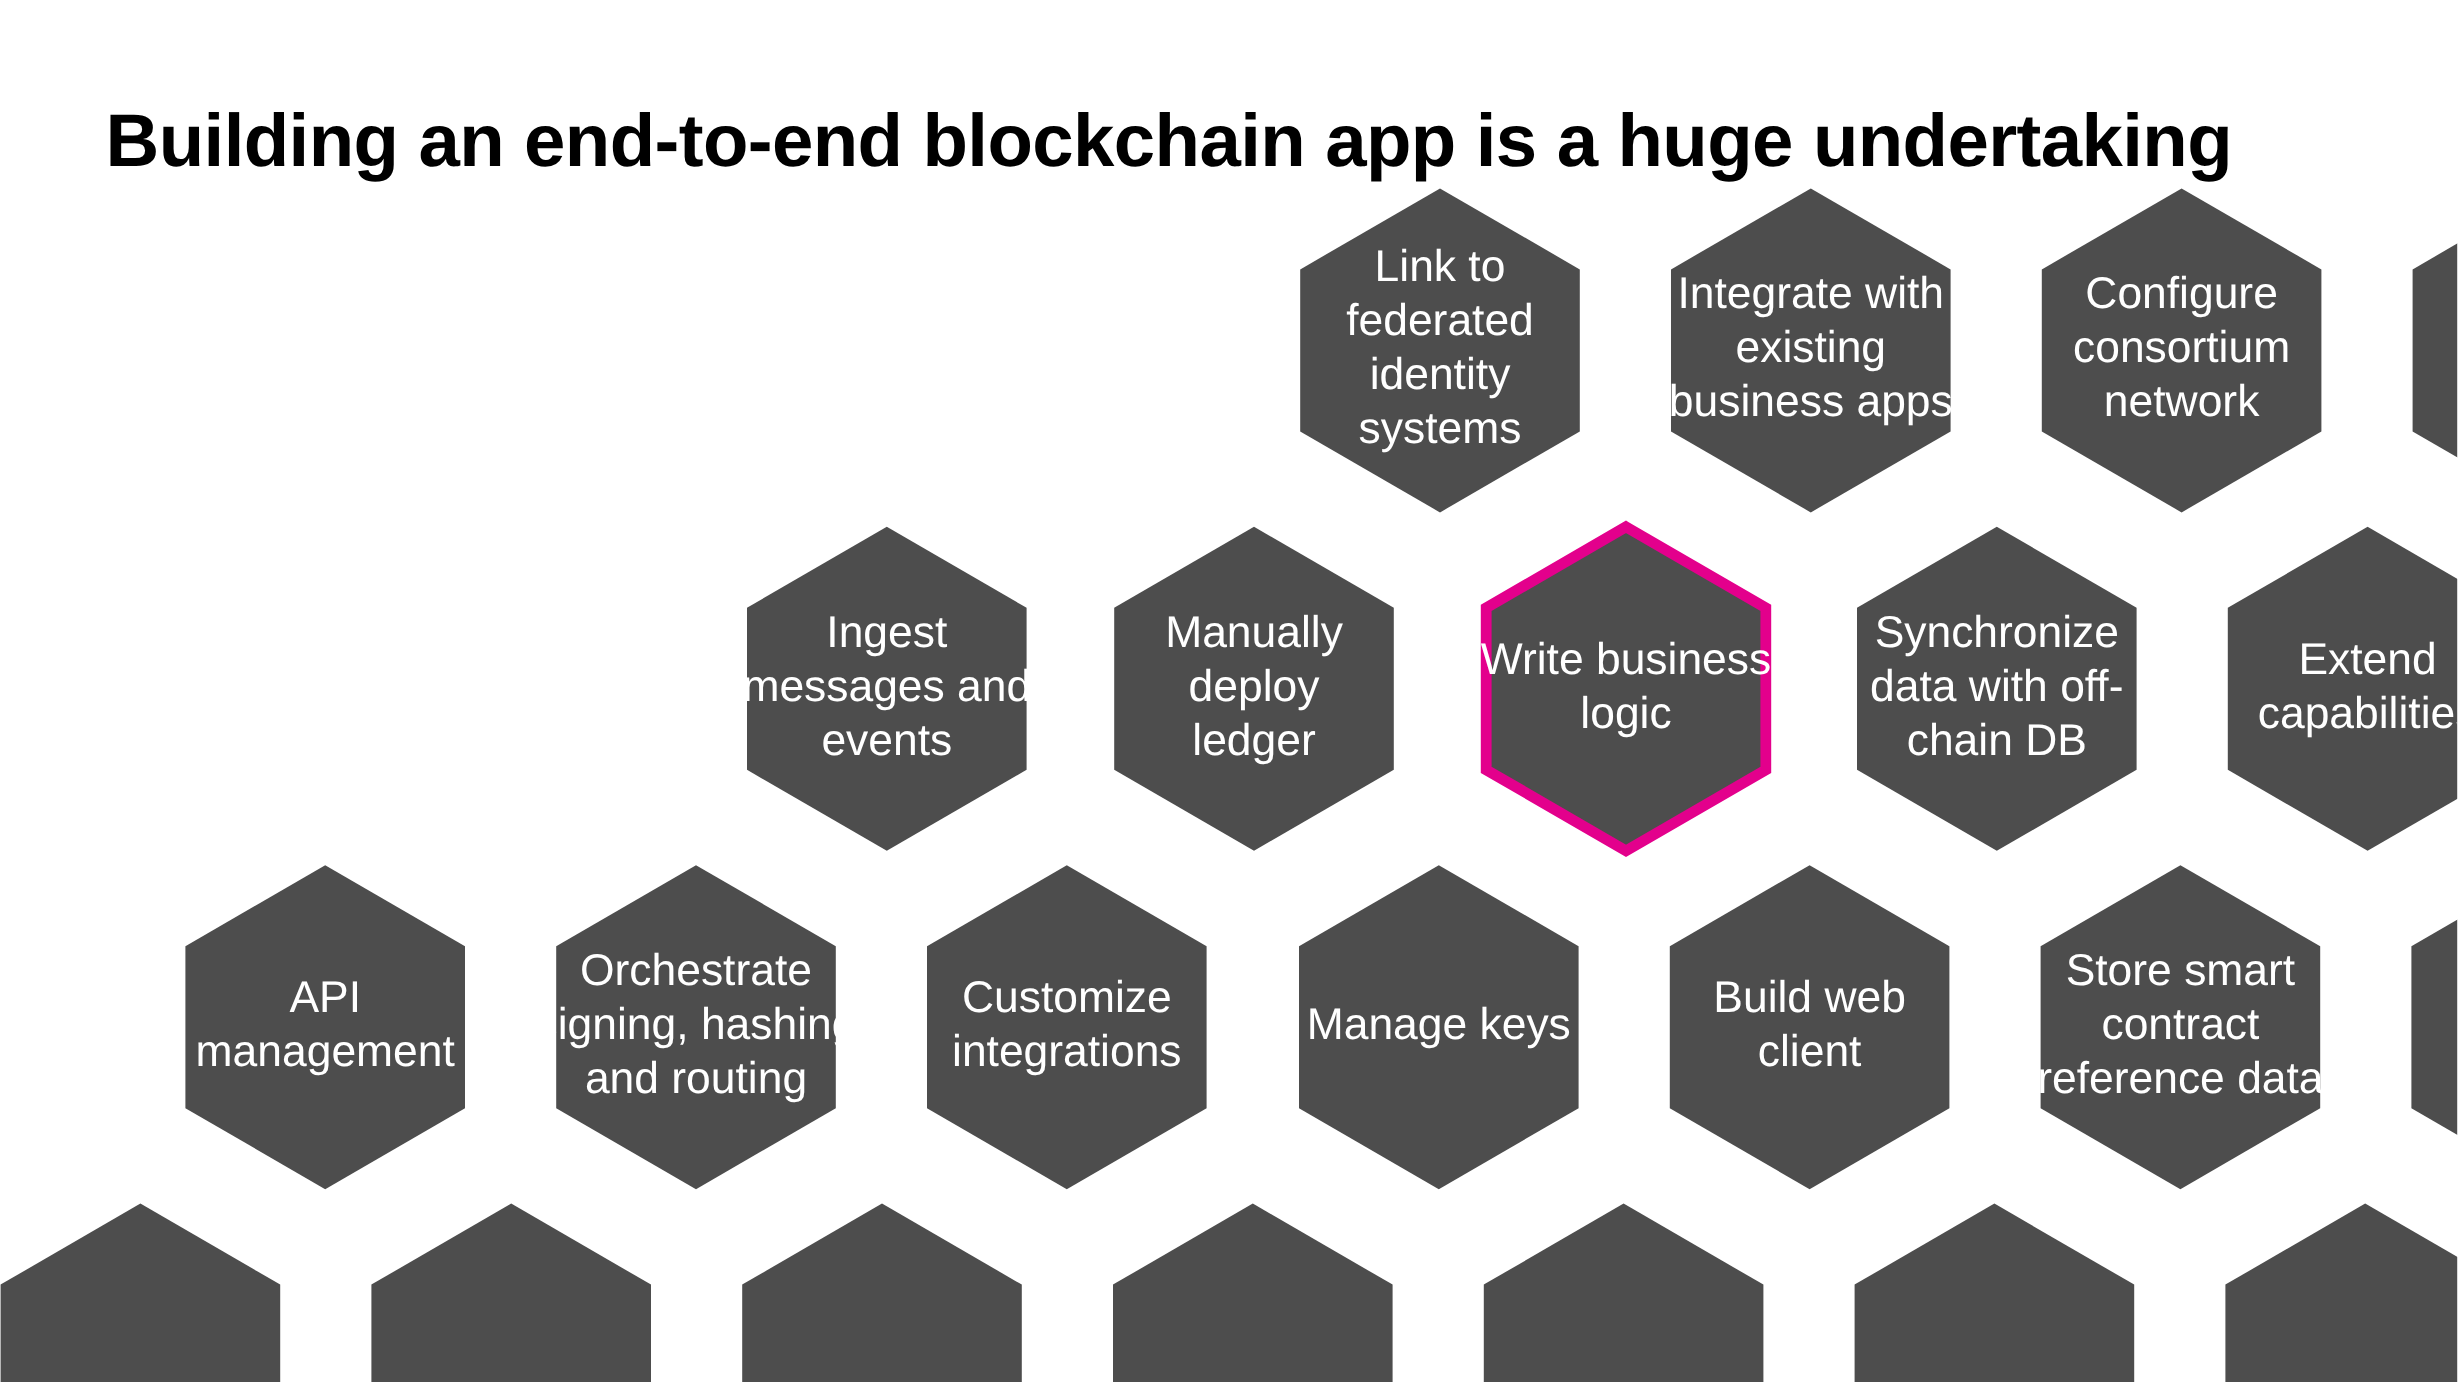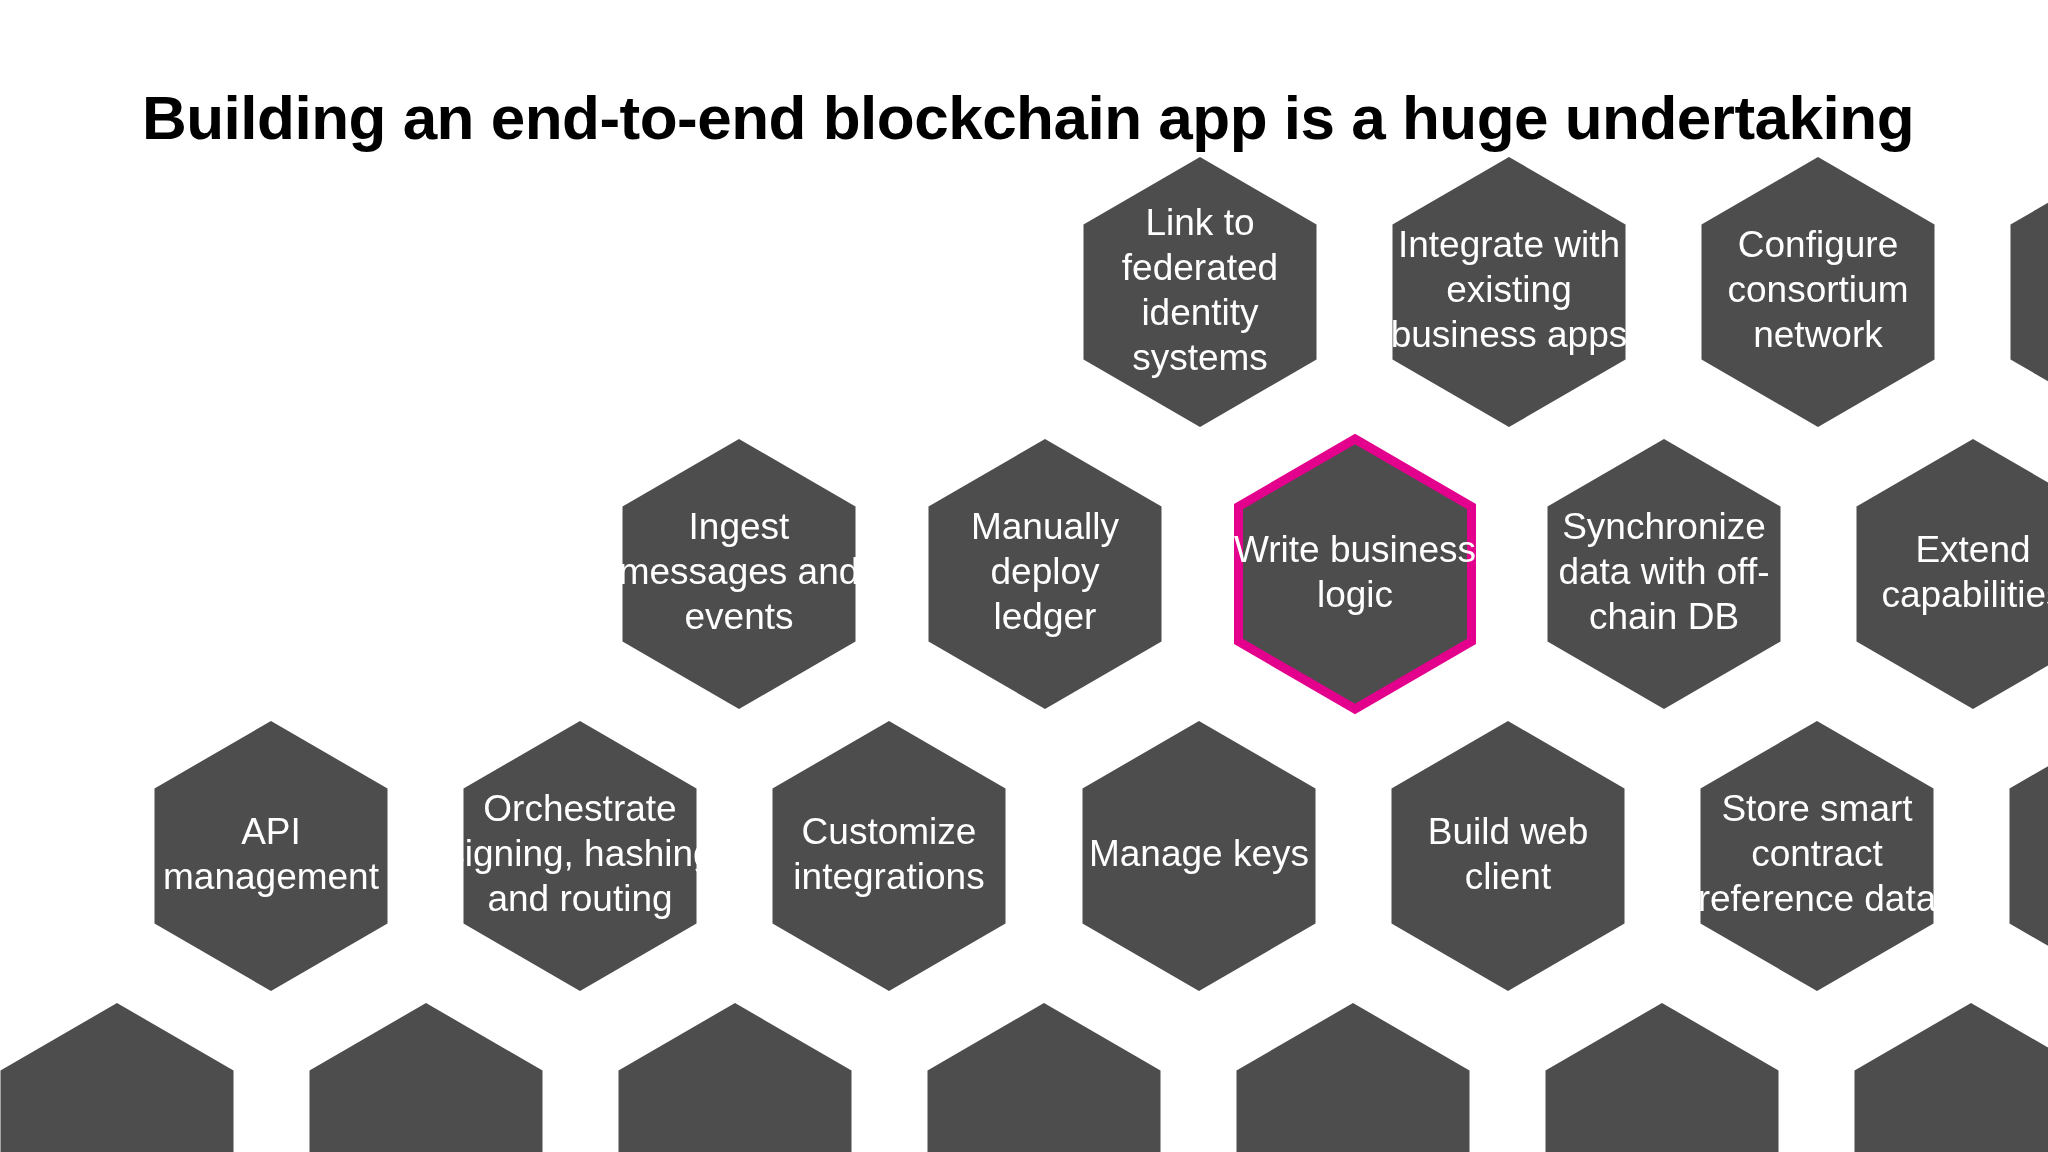--- a/index.html
+++ b/index.html
@@ -10,21 +10,20 @@
   }
   body {
     font-family: "Liberation Sans", sans-serif;
   }
   #slide {
     position: relative;
     width: 2048px;
     height: 1152px;
     background: #ffffff;
     overflow: hidden;
-    text-align: center;
   }
 
   
   #slide-title {
     position: absolute;
     left: 88px;
     top: 40px;
     width: 1880px;
     font-size: 62px;
     font-weight: bold;

